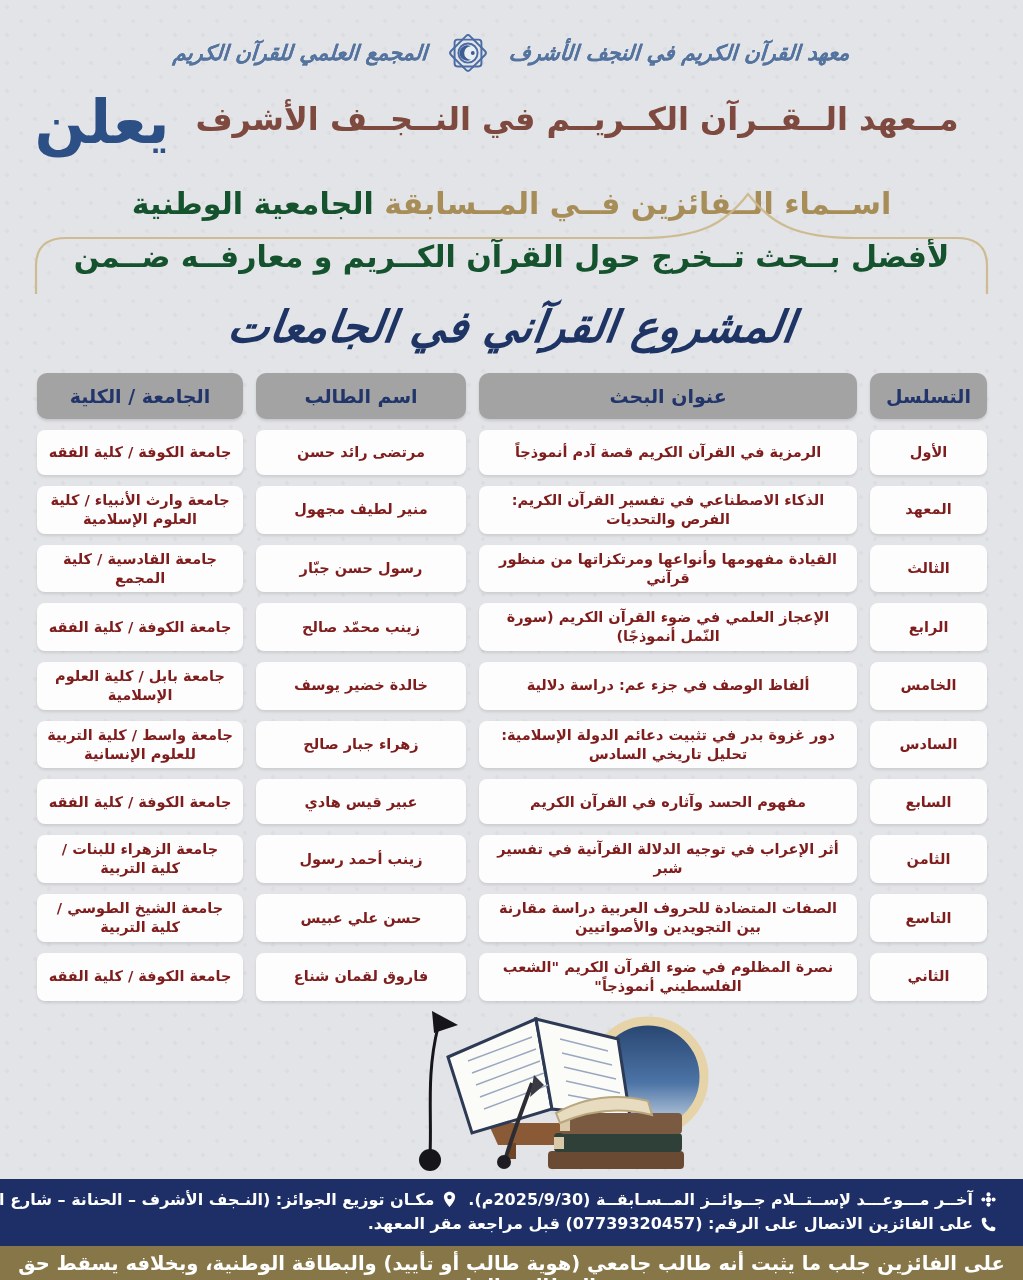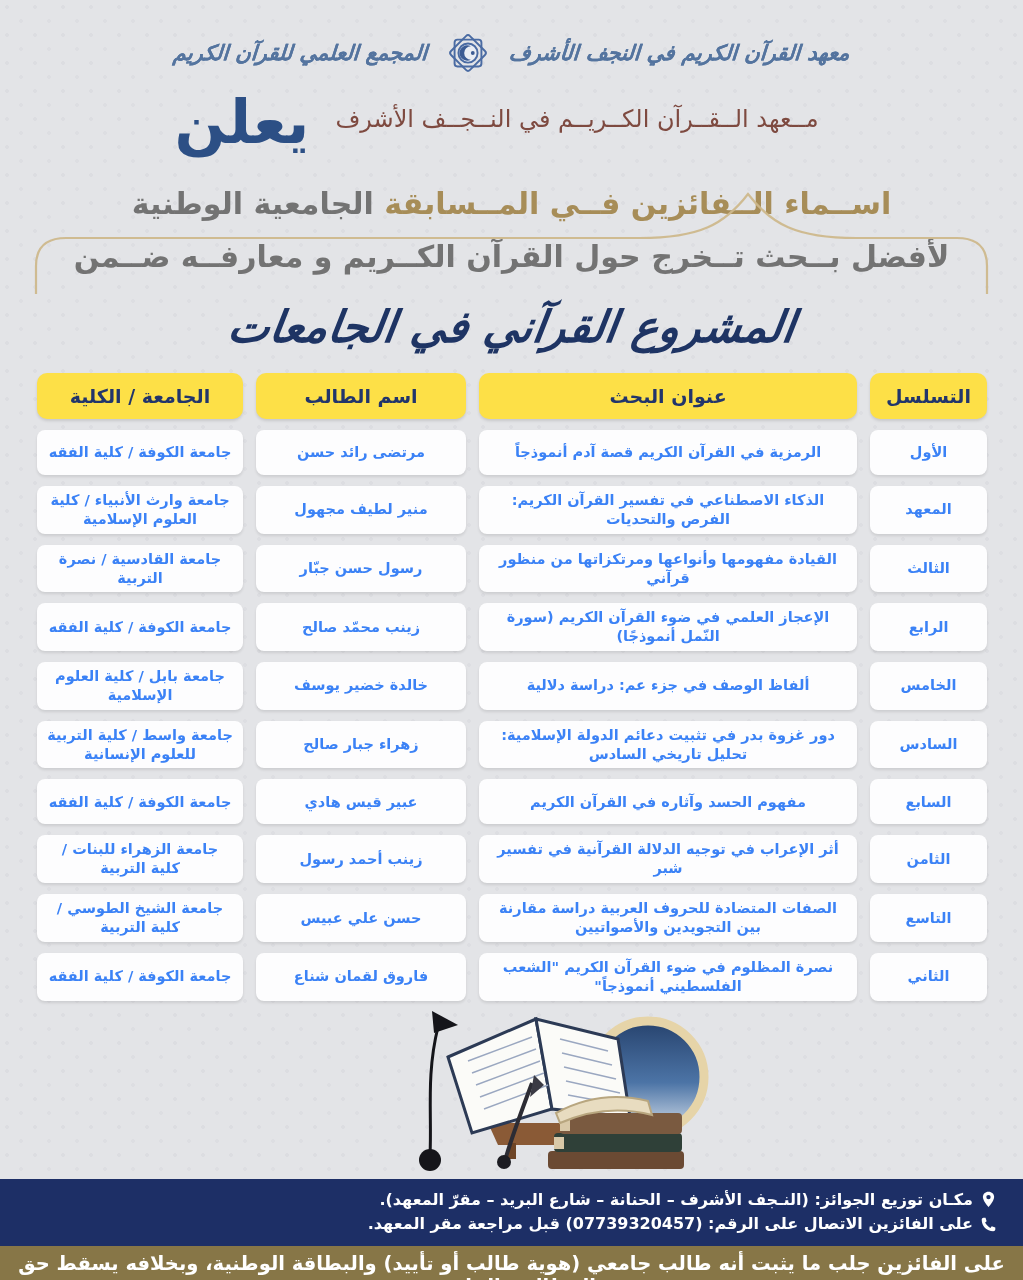--- a/index.html
+++ b/index.html
@@ -22,50 +22,50 @@
     font-size:21px; letter-spacing:1px; transform:skewX(-4deg);
     text-shadow:0 0 .4px #54749f;
   }
   .emblem { width:46px; height:46px; flex:0 0 auto; }
 
   
   .announce { position:relative; margin-top:6px; }
   .frame-svg { position:absolute; top:66px; right:0; left:0; width:1023px; height:210px; pointer-events:none; }
   .announce-row { display:flex; justify-content:center; align-items:center; gap:26px; padding-right:30px; }
   .verb { color:#2c4f85; font-size:60px; font-weight:bold; line-height:1; padding-top:4px;text-align:right; }
-  .maroon-lines { text-align:center; color:#7e4a40; font-weight:normal; font-size:24px; line-height:1.55; }
+  .maroon-lines { text-align:center; color:#7e4a40; font-weight:bold; font-size:32px; line-height:1.55; }
   .headline { text-align:center; margin-top:26px; font-weight:bold; font-size:30px; line-height:1.75; }
   .headline .gold { color:#a78d58;margin-top:44px; }
-  .headline .blue { color:#737373; }
+  .headline .blue { color:#14532d; }
   .callig-title {
     text-align:center; margin-top:12px; color:#1e3464;
     font-size:44px; font-weight:bold; font-style:italic;
     transform:skewX(-8deg); letter-spacing:2px; height:64px; line-height:64px;
   }
 
   
   .winners-table {
     width:951px; margin:14px auto 0 auto;
     display:grid;
     grid-template-columns:117px 378px 210px 206px;
     column-gap:13px; row-gap:11px;
     direction:rtl;
   }
   .trow { display:contents; }
   .th {
-    background:#fde047; border-radius:10px; min-height:46px;
+    background:#a3a3a3; border-radius:10px; min-height:46px;
     display:flex; align-items:center; justify-content:center;
     font-size:19px; font-weight:bold; color:#22356b;
     box-shadow:0 2px 3px rgba(0,0,0,.12);
   }
   .td {
     background:#fdfdfe; border-radius:8px; min-height:45px;
     display:flex; align-items:center; justify-content:center;
     text-align:center; padding:5px 10px;
-    font-size:14.5px; font-weight:bold; color:#3b82f6; line-height:1.3;
+    font-size:14.5px; font-weight:bold; color:#7f1d1d; line-height:1.3;
     box-shadow:0 2px 3px rgba(0,0,0,.10);
   }
 
   
   .illustration { width:1023px; height:170px; margin-top:4px; }
 
   
   .footer-navy {
     background:#1d2f66; color:#ffffff; padding:9px 26px;
     font-size:16px; font-weight:bold; line-height:1.55;
@@ -142,21 +142,21 @@
     <div class="trow">
       <div class="td">المعهد</div>
       <div class="td">الذكاء الاصطناعي في تفسير القرآن الكريم: الفرص والتحديات</div>
       <div class="td">منير لطيف مجهول</div>
       <div class="td">جامعة وارث الأنبياء / كلية العلوم الإسلامية</div>
     </div>
     <div class="trow">
       <div class="td">الثالث</div>
       <div class="td">القيادة مفهومها وأنواعها ومرتكزاتها من منظور قرآني</div>
       <div class="td">رسول حسن جبّار</div>
-      <div class="td">جامعة القادسية / نصرة التربية</div>
+      <div class="td">جامعة القادسية / كلية المجمع</div>
     </div>
     <div class="trow">
       <div class="td">الرابع</div>
       <div class="td">الإعجاز العلمي في ضوء القرآن الكريم (سورة النّمل أنموذجًا)</div>
       <div class="td">زينب محمّد صالح</div>
       <div class="td">جامعة الكوفة / كلية الفقه</div>
     </div>
     <div class="trow">
       <div class="td">الخامس</div>
       <div class="td">ألفاظ الوصف في جزء عم: دراسة دلالية</div>
@@ -250,20 +250,30 @@
       <polygon points="534,70 544,80 530,92" fill="#3a3a44"></polygon>
       <circle cx="504" cy="157" r="7" fill="#1c1c22"></circle>
     </g>
   </svg>
 
   
   <div class="footer-navy">
     <div class="fline">
       <span class="fseg">
         <svg class="ficon" viewBox="0 0 20 20">
+          <circle cx="10" cy="10" r="3" fill="#fff"></circle>
+          <circle cx="10" cy="4" r="2.4" fill="#fff"></circle>
+            <circle cx="10" cy="16" r="2.4" fill="#fff"></circle>
+          <circle cx="4" cy="10" r="2.4" fill="#fff"></circle>
+            <circle cx="16" cy="10" r="2.4" fill="#fff"></circle>
+        </svg>
+        <span>آخــر مـــوعـــد لإســتــلام جــوائــز المــسـابقــة (2025/9/30م).</span>
+      </span>
+      <span class="fseg">
+        <svg class="ficon" viewBox="0 0 20 20">
           <path d="M10 1 C6 1 3.4 3.8 3.4 7.2 C3.4 12 10 19 10 19 C10 19 16.6 12 16.6 7.2 C16.6 3.8 14 1 10 1 Z" fill="#fff"></path>
           <circle cx="10" cy="7.2" r="2.6" fill="#1d2f66"></circle>
         </svg>
         <span>مكـان توزيع الجوائز: (النـجف الأشرف – الحنانة – شارع البريد – مقرّ المعهد).</span>
       </span>
     </div>
     <div class="fline">
       <span class="fseg">
         <svg class="ficon" viewBox="0 0 20 20">
           <path d="M4 2 C3 2 2 3 2 4.5 C2 12 8 18 15.5 18 C17 18 18 17 18 16 L18 13.5 L13.8 12.2 L12.3 14 C10 13 7 10 6 7.7 L7.8 6.2 L6.5 2 Z" fill="#fff"></path>

